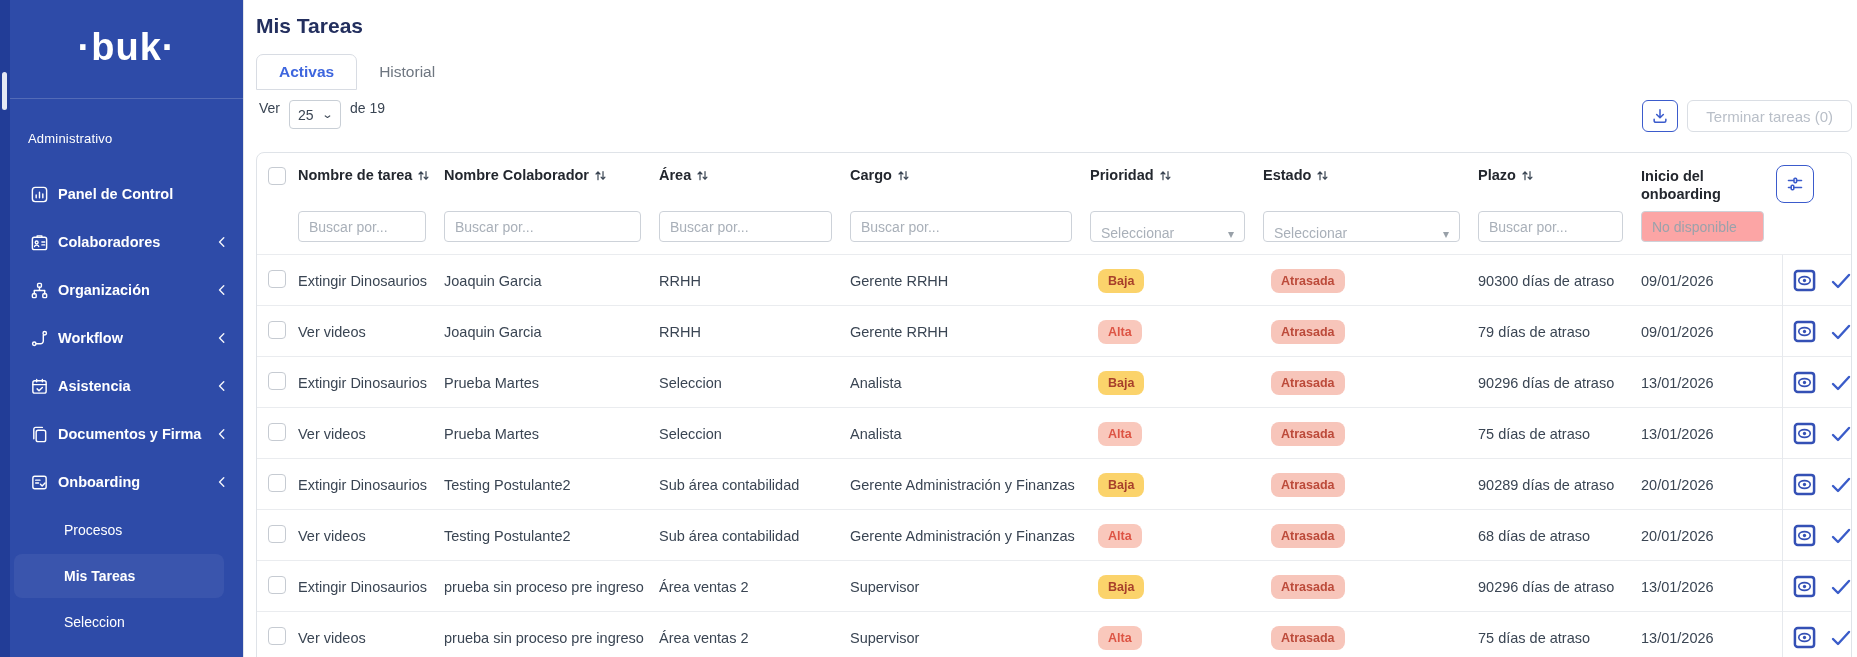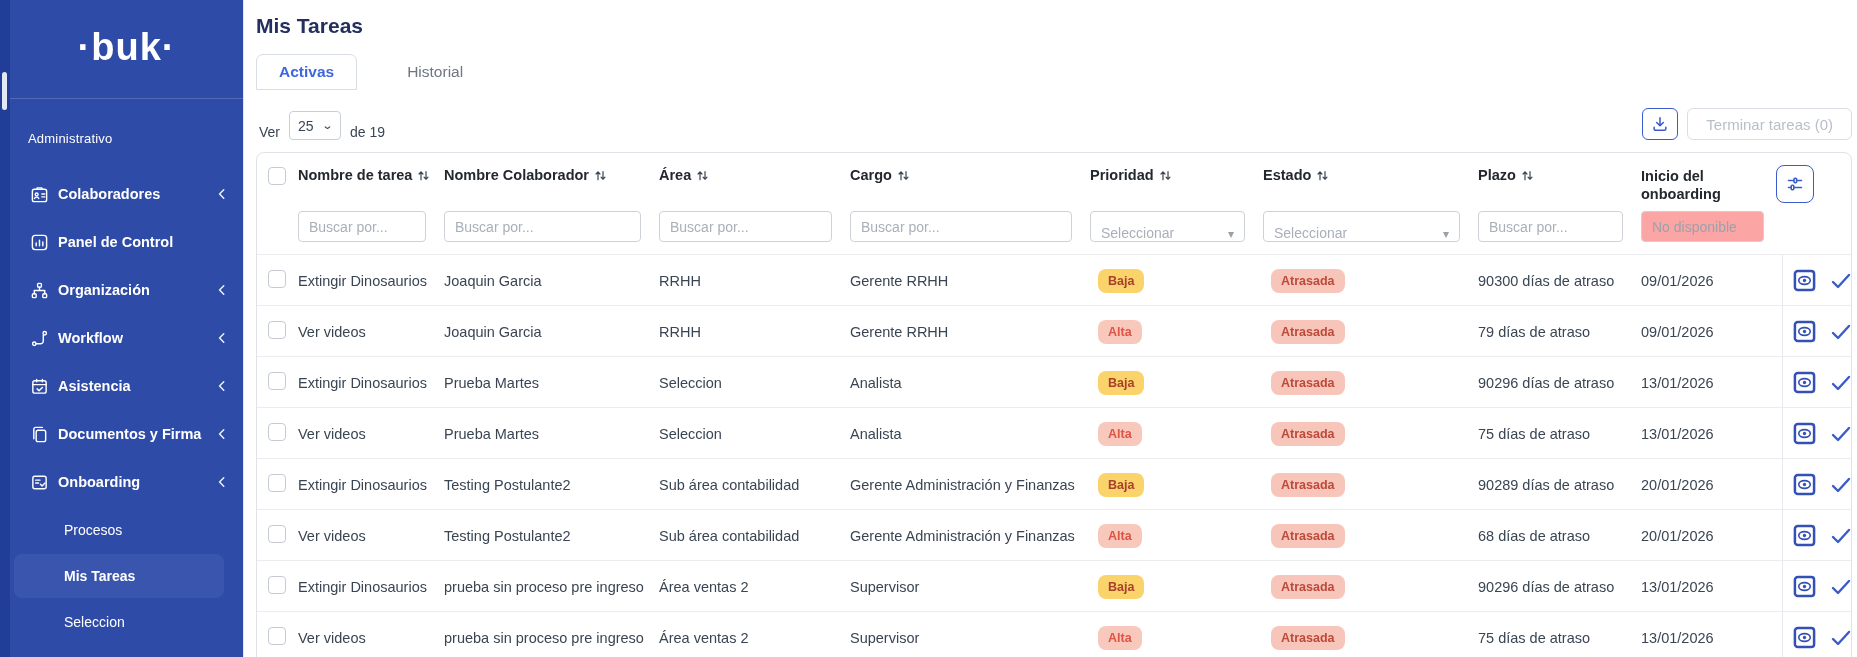--- a/index.html
+++ b/index.html
@@ -25,27 +25,27 @@
   .milabel { margin-left:9px; font-size:14.5px; font-weight:600; }
   .chev { margin-left:auto; display:inline-flex; opacity:.95; }
   .chev svg { width:14px; height:14px; }
   .sub-item { height:44px; margin:2px 19px 2px 4px; display:flex; align-items:center;
               padding-left:50px; font-size:14px; font-weight:500; border-radius:8px; cursor:pointer; }
   .sub-item.active { background:var(--sidebar-active-item); font-weight:700; }
 
   
   .main { flex:1; padding:0 9px 0 12px; border-left:1px solid #E2E5EA; }
   h1.page-title { margin-top:12px; font-size:21px; font-weight:700; color:#232F5E; line-height:28px; }
-  .tabs { margin-top:14px; display:flex; align-items:flex-end; height:36px;gap:28px; }
+  .tabs { margin-top:14px; display:flex; align-items:flex-end; height:36px; }
   .tab { padding:0 22px; height:36px; display:flex; align-items:center; font-size:15.5px;
          color:#6E7680; cursor:pointer; }
   .tab.active { border:1px solid #D8DCE3; border-radius:7px 7px 0 0; color:var(--tab-active);
                 font-weight:700; background:#fff; }
 
-  .toolbar { margin-top:10px; height:40px; display:flex; align-items:flex-end; padding-left:3px; }
+  .toolbar { margin-top:10px; height:40px; display:flex; align-items:flex-start; padding-left:3px; }
   .lbl { font-size:14px; color:#3A4553; }
   .pagesize { margin:0 9px; width:52px; height:29px; border:1px solid #C9CFD6; border-radius:4px;
               display:flex; align-items:center; padding:0 8px; font-size:14px; color:#3A4553;
               cursor:pointer; background:#fff; }
   .pagesize .ps-caret { margin-left:auto; font-size:11px; color:#3A4553; transform:scaleX(1.3); }
   .toolbar-right { margin-left:auto; display:flex; align-items:center; gap:9px; }
   .dl-btn { width:36px; height:32px; border:1.5px solid var(--accent); border-radius:6px;
             background:#fff; color:var(--accent); display:flex; align-items:center;
             justify-content:center; cursor:pointer; }
   .dl-btn svg { width:18px; height:18px; }
@@ -96,41 +96,41 @@
       <div class="scroll-pill"></div>
     </div>
     <div class="side-main">
       <div class="logo">·buk·</div>
       <div class="side-divider"></div>
       <div class="section-label">Administrativo</div>
       <nav class="side-nav">
           <div class="side-item">
             <span class="mi">
               <svg viewBox="0 0 20 20" fill="none" stroke="currentColor" stroke-width="1.5" stroke-linecap="round" stroke-linejoin="round">
+                <rect x="2.5" y="2.5" width="15" height="15" rx="3"></rect>
+                <path d="M6.5 13.5v-3M10 13.5v-6M13.5 13.5v-4"></path>
+              </svg>
+            </span>
+            <span class="milabel">Panel de Control</span>
+          </div>
+          <div class="side-item">
+            <span class="mi">
+              <svg viewBox="0 0 20 20" fill="none" stroke="currentColor" stroke-width="1.5" stroke-linecap="round" stroke-linejoin="round">
                 <rect x="2.5" y="4.5" width="15" height="13" rx="2"></rect>
                 <path d="M7.5 4.5V3h5v1.5"></path>
                 <circle cx="7" cy="10" r="1.5"></circle>
                 <path d="M4.8 14.2c.3-1.9 4.1-1.9 4.4 0M12.5 9.5h3M12.5 12.5h3"></path>
               </svg>
             </span>
             <span class="milabel">Colaboradores</span>
             <span class="chev">
               <svg viewBox="0 0 20 20" fill="none" stroke="currentColor" stroke-width="2" stroke-linecap="round" stroke-linejoin="round">
                 <path d="M12.5 4 6.5 10l6 6"></path>
               </svg>
             </span>
-          </div>
-          <div class="side-item">
-            <span class="mi">
-              <svg viewBox="0 0 20 20" fill="none" stroke="currentColor" stroke-width="1.5" stroke-linecap="round" stroke-linejoin="round">
-                <rect x="2.5" y="2.5" width="15" height="15" rx="3"></rect>
-                <path d="M6.5 13.5v-3M10 13.5v-6M13.5 13.5v-4"></path>
-              </svg>
-            </span>
-            <span class="milabel">Panel de Control</span>
           </div>
           <div class="side-item">
             <span class="mi">
               <svg viewBox="0 0 20 20" fill="none" stroke="currentColor" stroke-width="1.5" stroke-linecap="round" stroke-linejoin="round">
                 <rect x="8" y="2.5" width="4" height="4" rx="1"></rect>
                 <rect x="2.5" y="13.5" width="4" height="4" rx="1"></rect>
                 <rect x="13.5" y="13.5" width="4" height="4" rx="1"></rect>
                 <path d="M10 6.5V10M10 10H4.5v3.5M10 10h5.5v3.5"></path>
               </svg>
             </span>

